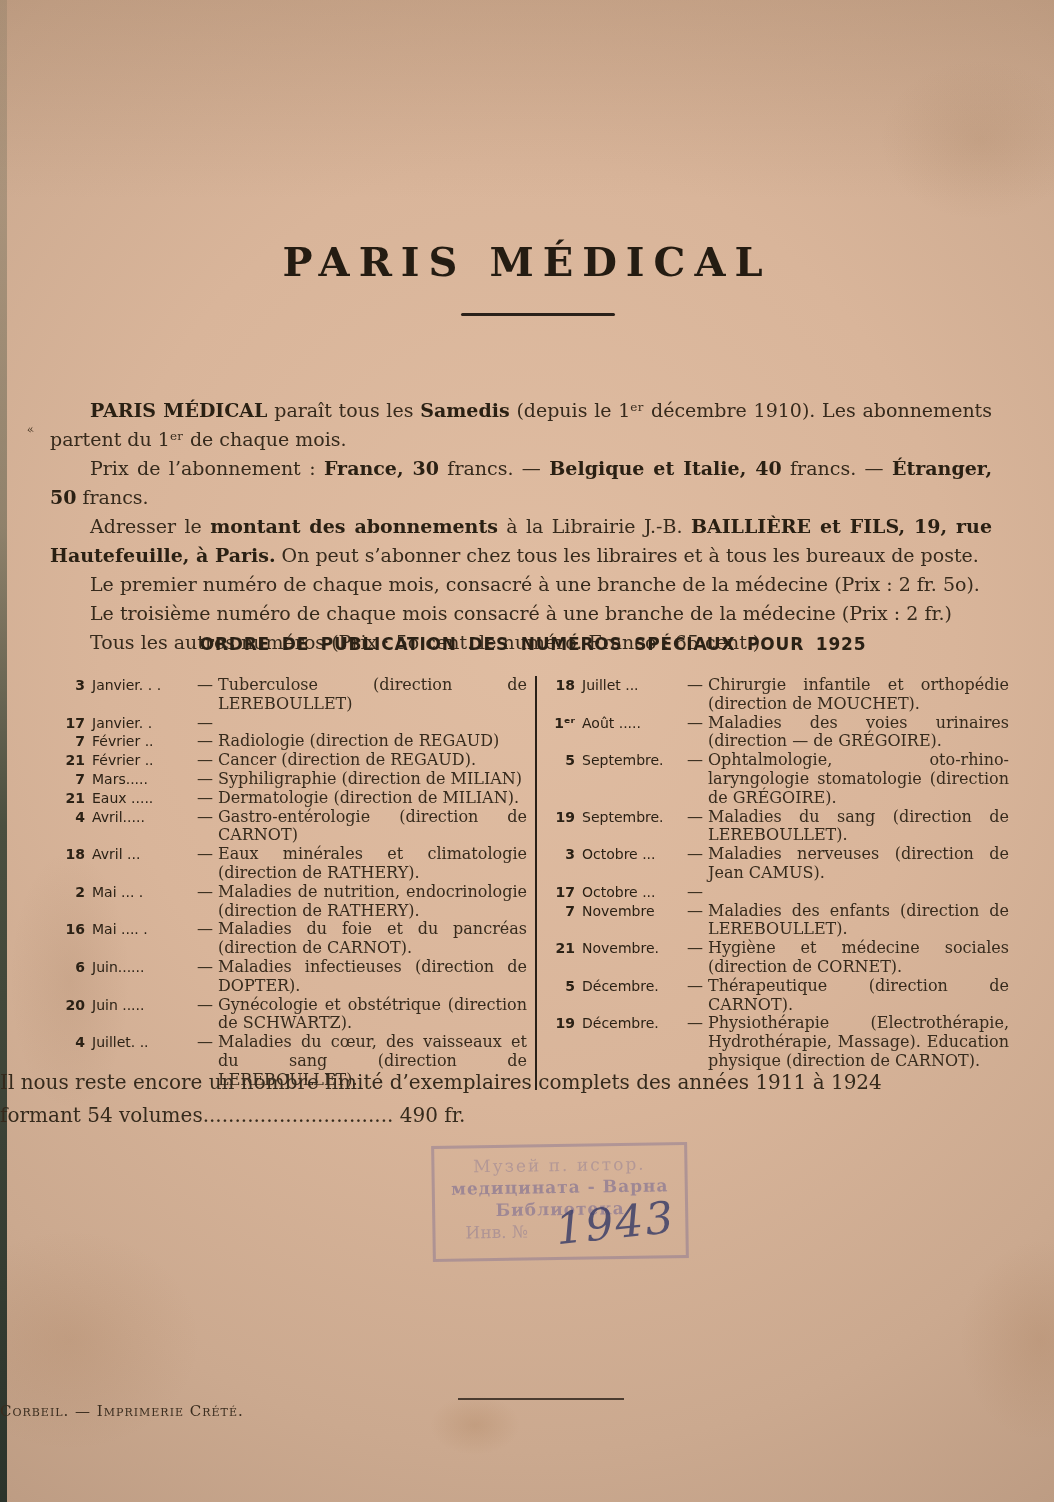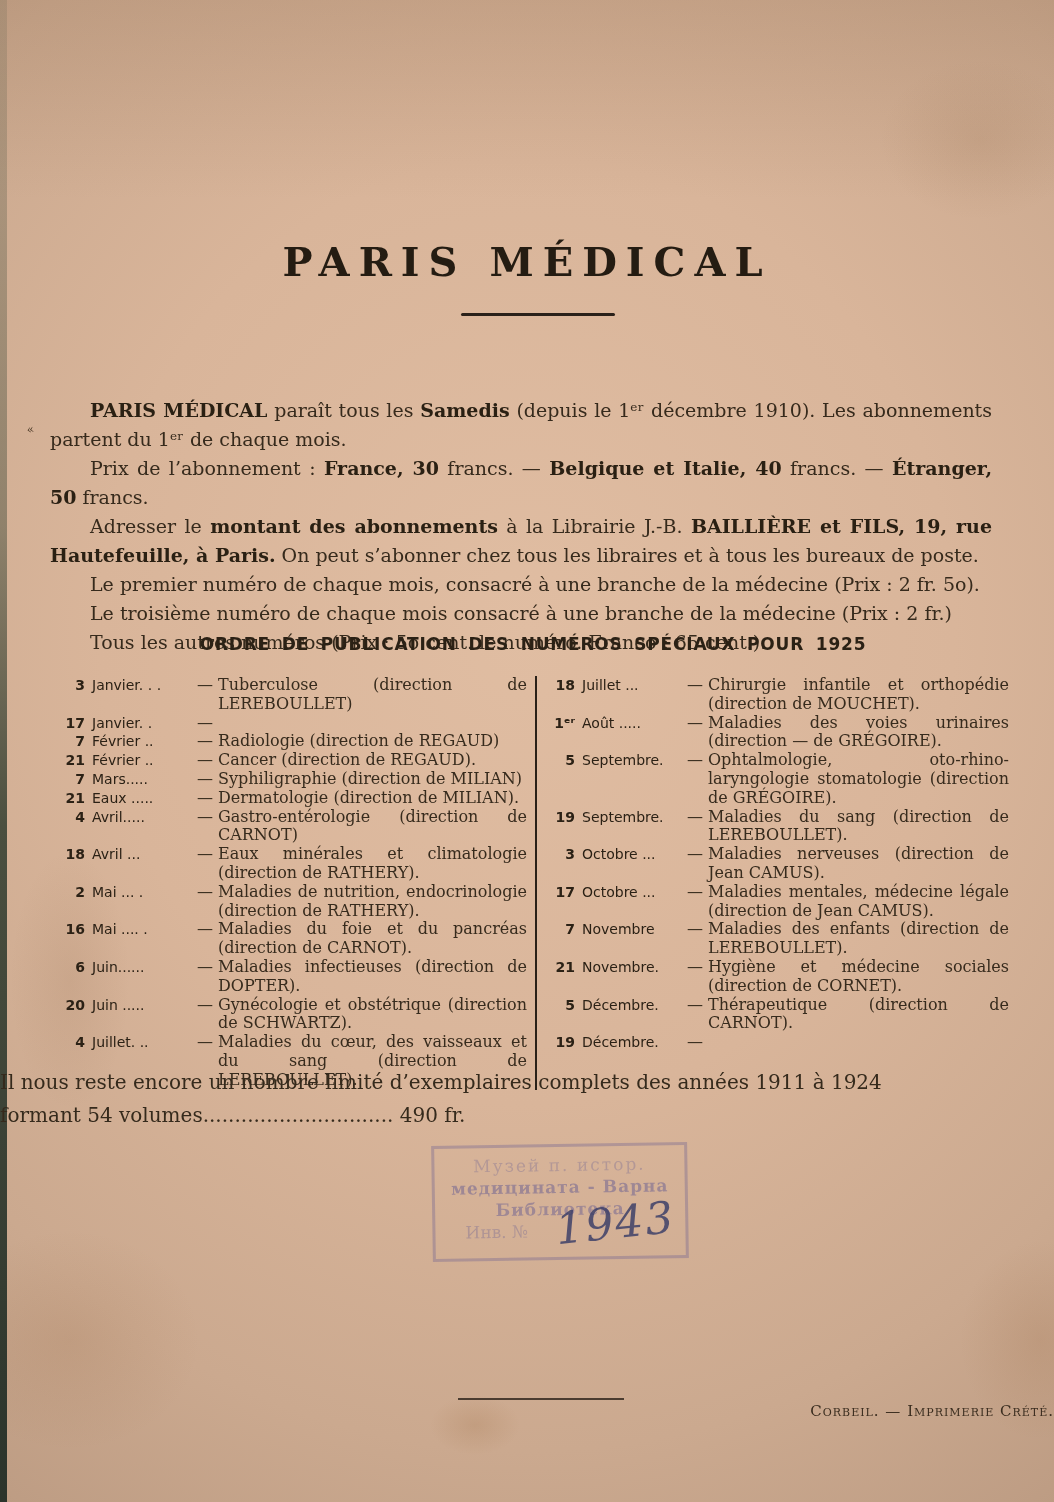--- a/index.html
+++ b/index.html
@@ -76,21 +76,21 @@
   .stamp .l1 { opacity:0.38; letter-spacing:2px; }
   .stamp .l2 { opacity:0.62; font-weight:bold; letter-spacing:1px; }
   .stamp .l3 { opacity:0.60; font-weight:bold; letter-spacing:1px; }
   .stamp .l4 { opacity:0.42; text-align:left; padding-left:30px; }
   .stamp .handwritten { position:absolute; left:120px; top:66px;
     font-style:italic; font-size:44px; color:rgba(56,60,102,0.82);
     transform:rotate(-5deg); letter-spacing:2px; }
 
   .footer-rule { position:absolute; top:1398px; left:458px; width:166px; height:2px;
     background:rgba(42,33,24,0.8); }
-  .printer-footer { position:absolute; top:1402px; left:0; right:0; text-align:right;
+  .printer-footer { position:absolute; top:1402px; left:0; right:0; text-align:left;
     font-variant:small-caps; font-size:15px; letter-spacing:1px; color:#3a2d1f; }
 </style>
 </head>
 <body>
 
 <div class="page">
 
   <div class="shade-top"></div>
   <div class="stain s1"></div>
   <div class="stain s2"></div>
@@ -239,21 +239,20 @@
       <span class="day">3</span>
       <span class="month">Octobre ...</span>
       <span class="dash">—</span>
       <span class="desc">Maladies nerveuses (direction de Jean CAMUS).</span>
     </div>
 
     <div class="entry">
       <span class="day">17</span>
       <span class="month">Octobre ...</span>
       <span class="dash">—</span>
-      <span class="desc">Maladies mentales, médecine légale (direction de Jean CAMUS).</span>
     </div>
 
     <div class="entry">
       <span class="day">7</span>
       <span class="month">Novembre</span>
       <span class="dash">—</span>
       <span class="desc">Maladies des enfants (direction de LEREBOULLET).</span>
     </div>
 
     <div class="entry">
@@ -267,20 +266,21 @@
       <span class="day">5</span>
       <span class="month">Décembre.</span>
       <span class="dash">—</span>
       <span class="desc">Thérapeutique (direction de CARNOT).</span>
     </div>
 
     <div class="entry">
       <span class="day">19</span>
       <span class="month">Décembre.</span>
       <span class="dash">—</span>
+      <span class="desc">Physiothérapie (Electrothérapie, Hydrothérapie, Massage). Education physique (direction de CARNOT).</span>
     </div>
   </div>
   </div>
 
   <div class="notice">
     <div>Il nous reste encore un nombre limité d’exemplaires complets des années 1911 à 1924</div>
     <div>formant 54 volumes.............................. 490 fr.</div>
   </div>
 
   <div class="stamp">

